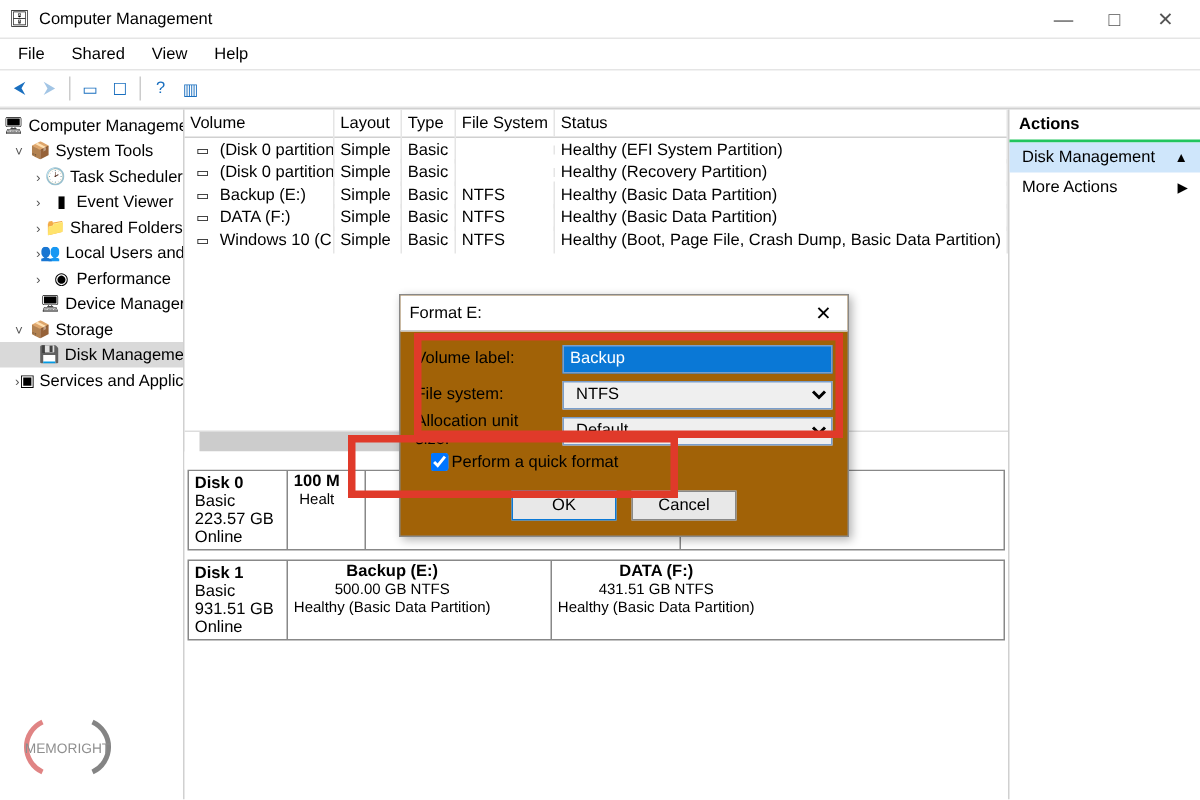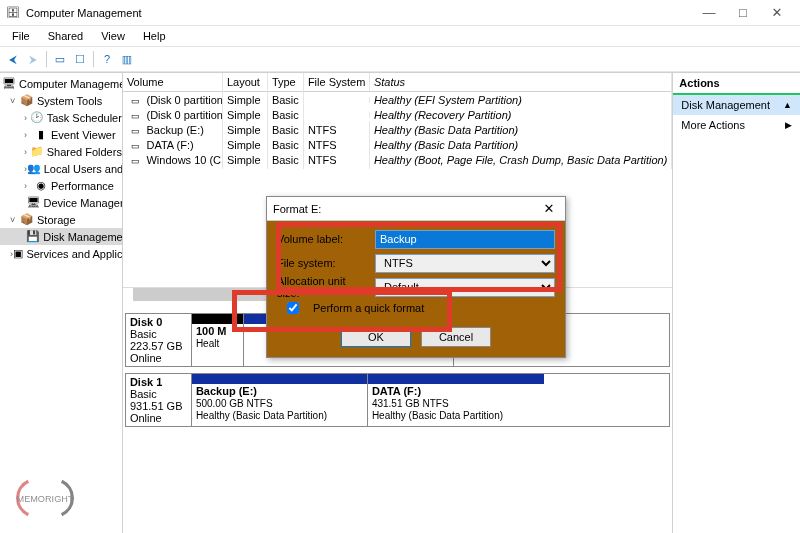--- a/index.html
+++ b/index.html
@@ -34,33 +34,33 @@
 
 .center { flex: 1; display: flex; flex-direction: column; border-right: 1px solid #d0d0d0; }
 
 .vol-list { flex: 0 0 auto; }
 .vol-head { display: flex; border-bottom: 1px solid #d0d0d0; }
 .vol-head span, .vol-row span { padding: 3px 4px; white-space: nowrap; overflow: hidden; }
 .vh-vol { width: 100px; border-right: 1px solid #e5e5e5; }
 .vh-lay { width: 45px; border-right: 1px solid #e5e5e5; }
 .vh-typ { width: 36px; border-right: 1px solid #e5e5e5; }
 .vh-fs  { width: 66px; border-right: 1px solid #e5e5e5; }
-.vh-st  { flex: 1; border-right: 1px solid #e5e5e5; font-style: italic; }
+.vh-st  { flex: 1; border-right: 1px solid #e5e5e5; }
 .vol-row { display: flex; height: 15px; align-items: center; }
 .vol-row .ic { width: 12px; text-align: center; font-size: 9px; }
 
 .grip { height: 12px; display:flex; justify-content:center; align-items:center; background:#fff; }
 .grip div { width: 25px; height: 6px; background: repeating-linear-gradient(90deg,#888 0 1px, transparent 1px 3px); }
 
 .graphical { flex: 1; overflow: hidden; padding: 0 2px 2px; }
 .disk-row { display: flex; border: 1px solid #888; margin-bottom: 6px; height: 54px; }
 .disk-info { width: 66px; border-right: 1px solid #888; padding: 2px 4px; background: #fff; display: flex; flex-direction: column; justify-content: center; }
 .disk-info b { font-weight: 700; }
 .disk-parts { flex: 1; display: flex; }
-.part { border-right: 1px solid #888; display: flex; flex-direction: column; overflow: hidden; }
+.part { border-right: 1px solid #888; display: flex; overflow: hidden; text-align: center; }
 .part:last-child { border-right: none; }
 .part-top { height: 10px; }
 .part-body { padding: 1px 4px; font-size: 10px; line-height: 12px; }
 .part-top.blue { background: #1030a0; }
 .part-top.black { background: #000; }
 
 .actions { width: 160px; }
 .actions-hdr { padding: 4px 6px; font-weight: 700; border-bottom: 2px solid #22c55e; }
 .actions-item { display: flex; align-items: center; padding: 4px 8px; justify-content: space-between; }
 .actions-item.blue { background: #cfe6fb; }
@@ -69,21 +69,21 @@
 
 .dialog { position: absolute; left: 266px; top: 196px; width: 300px; border: 1px solid #888; background: #a16207; box-shadow: 2px 2px 6px rgba(0,0,0,.3); }
 .dlg-title { height: 24px; display: flex; align-items: center; padding: 0 6px; background: #fff; border-bottom: 1px solid #ccc; }
 .dlg-title span:first-child { flex: 1; }
 .dlg-title .x { width: 20px; text-align: center; font-size: 13px; }
 .dlg-body { padding: 6px 10px 10px; }
 .dlg-row { display: flex; align-items: center; height: 24px; gap: 6px; }
 .dlg-row label { width: 92px; }
 .dlg-row input, .dlg-row select { flex: 1; height: 19px; border: 1px solid #7a9ecb; padding: 0 4px; font-size: 11px; }
 .dlg-row input.sel { background: #0a78d6; color: #fff; }
-.dlg-check { display: flex; align-items: center; height: 18px; gap: 14px; padding-left: 10px; }
+.dlg-check { display: flex; align-items: center; height: 18px; gap: 2px; padding-left: 10px; }
 .dlg-check input { width: 12px; height: 12px; }
 .dlg-buttons { display: flex; justify-content: center; gap: 10px; margin-top: 10px; }
 .dlg-buttons button { width: 70px; height: 20px; border: 1px solid #888; background: #e8e8e8; }
 .dlg-buttons button.primary { border: 1px solid #0a78d6; }
 
 
 .anno1 { position: absolute; left: 276px; top: 222px; width: 286px; height: 70px; border: 5px solid #e03a2a; pointer-events: none; }
 .anno2 { position: absolute; left: 232px; top: 290px; width: 220px; height: 42px; border: 5px solid #e03a2a; pointer-events: none; }
 
 

